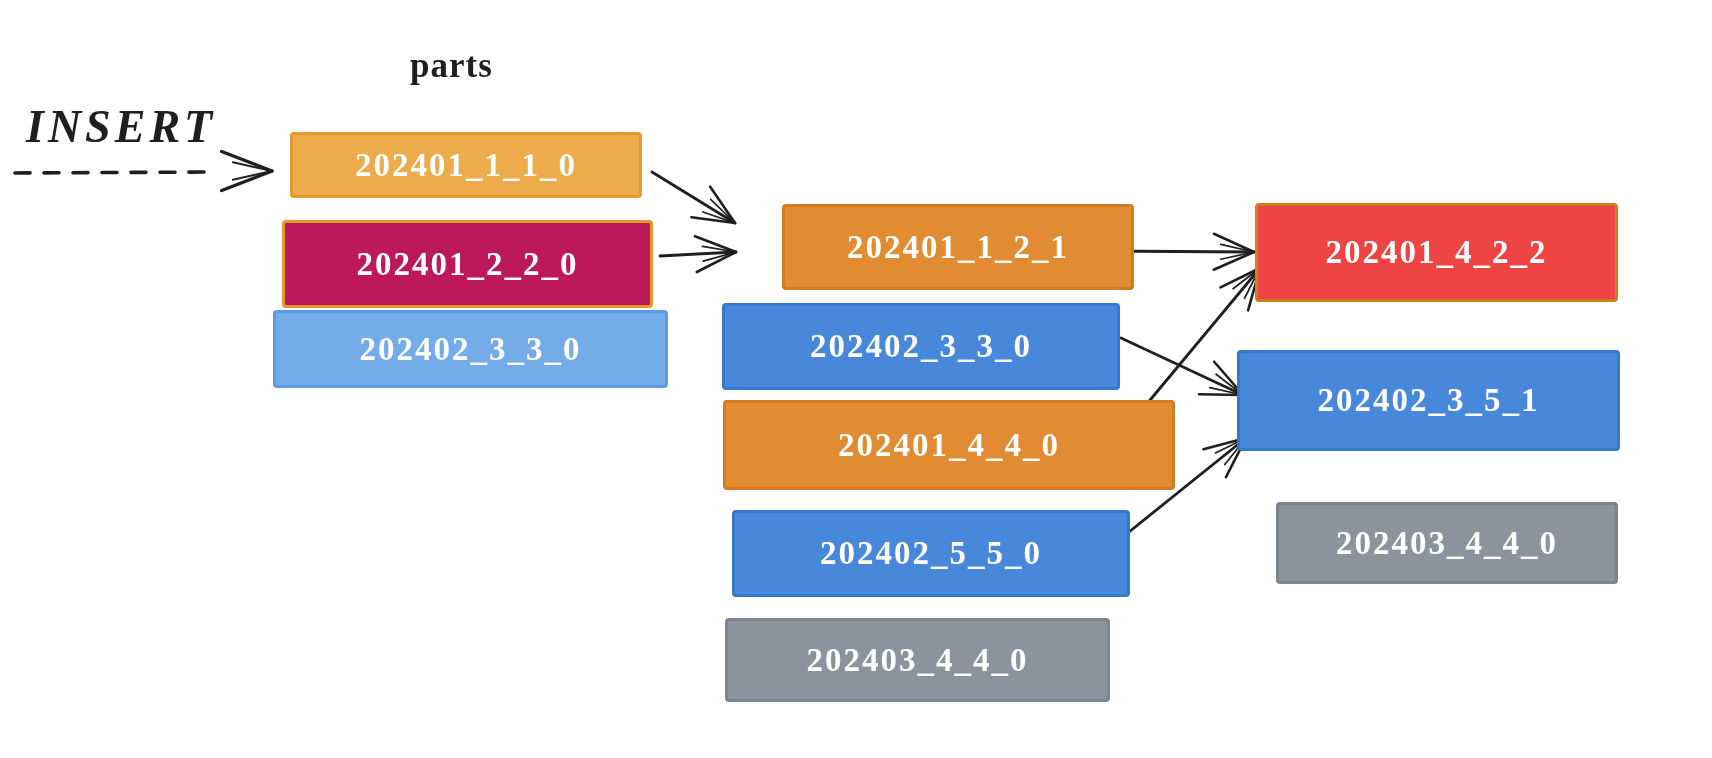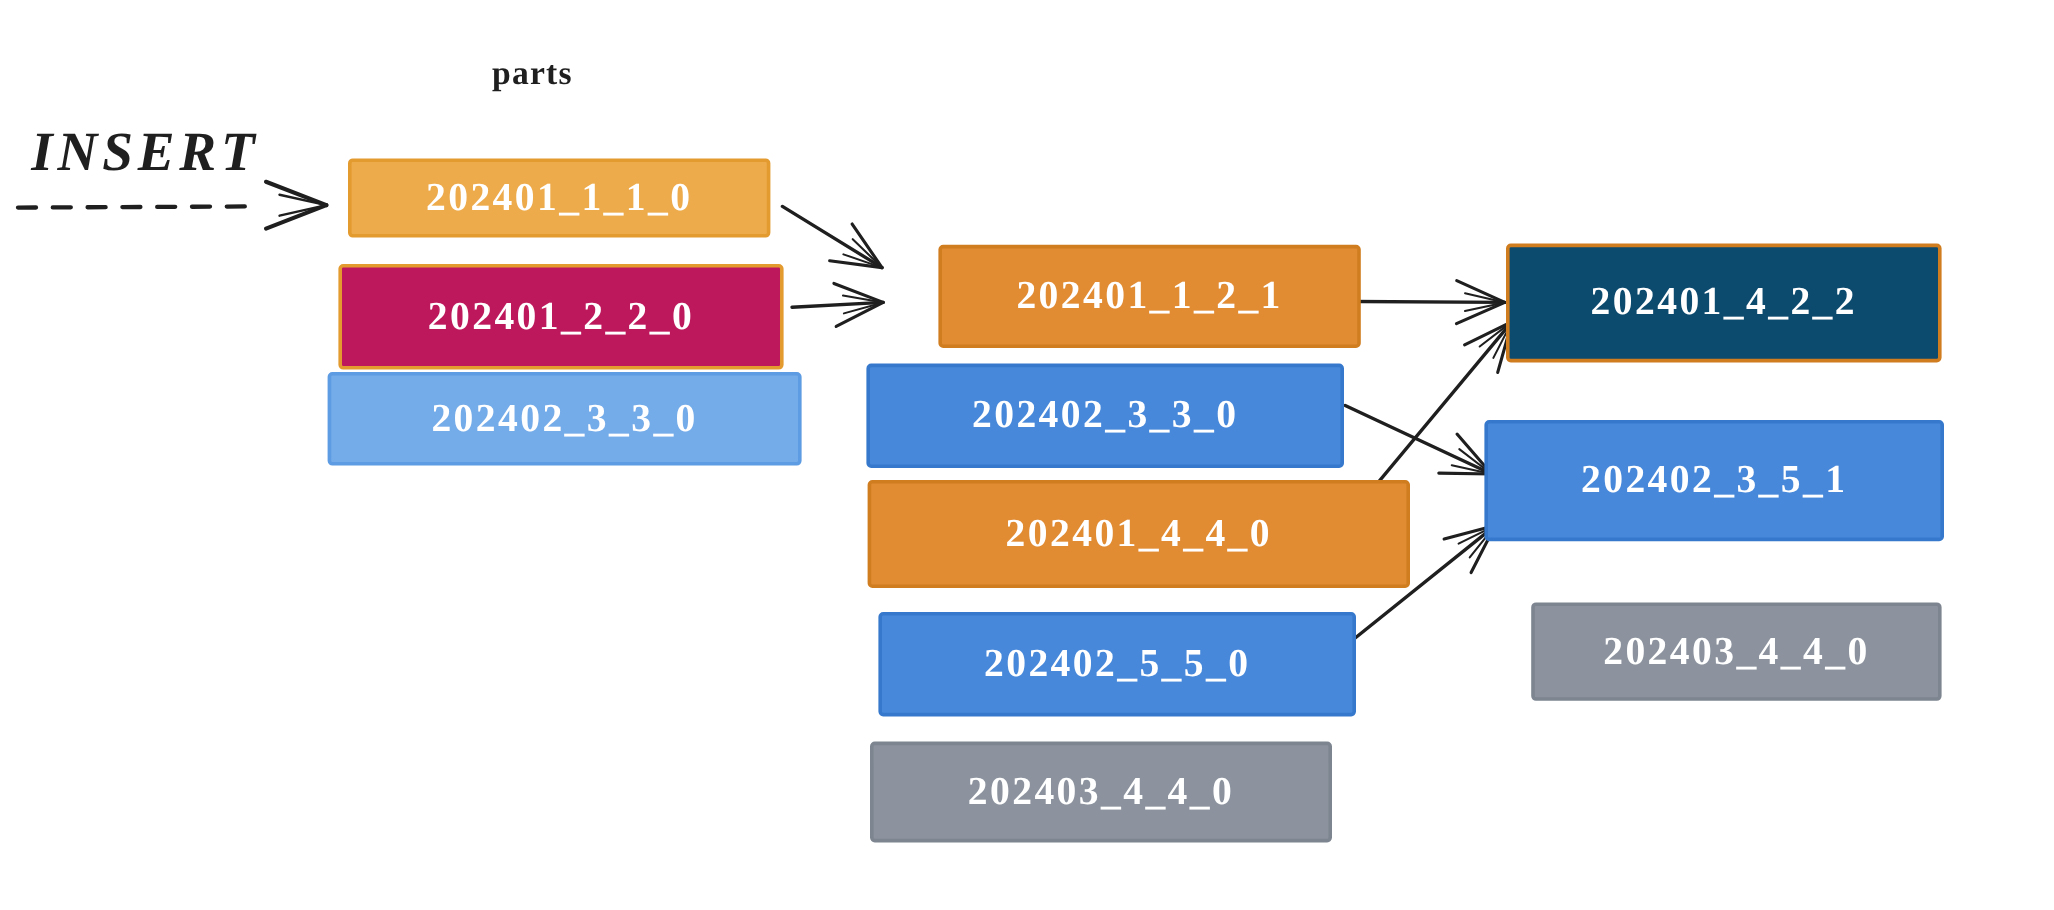--- a/index.html
+++ b/index.html
@@ -26,21 +26,21 @@
     white-space: nowrap;
     font-family: cursive;
   }
   .ink-label {
     position: absolute;
     color: #1f1f1f;
     font-weight: bold;
     font-family: cursive;
     white-space: nowrap;
   }
-  #label-parts { left: 410px; top: 46px; font-size: 28px; letter-spacing: 1px; }
+  #label-parts { left: 410px; top: 46px; font-size: 35px; letter-spacing: 1px; }
   #label-insert { left: 26px; top: 100px; font-size: 46px; letter-spacing: 4px; font-style: italic; }
   #arrow-layer { position: absolute; left: 0; top: 0; width: 1712px; height: 758px; pointer-events: none; }
 </style>
 </head>
 <body>
 
 <div id="canvas">
 
   <div class="ink-label" id="label-parts">parts</div>
 
@@ -101,17 +101,17 @@
   <div class="part-box" style="left: 290px; top: 132px; width: 352px; height: 66px; background: rgb(237, 171, 75); border-color: rgb(227, 154, 47);">202401_1_1_0</div>
   <div class="part-box" style="left: 282px; top: 220px; width: 371px; height: 88px; background: #be185d; border-color: rgb(227, 154, 47);">202401_2_2_0</div>
   <div class="part-box" style="left: 273px; top: 310px; width: 395px; height: 78px; background: rgb(116, 171, 233); border-color: rgb(93, 155, 226);">202402_3_3_0</div>
 
   <div class="part-box" style="left: 782px; top: 204px; width: 352px; height: 86px; background: rgb(225, 139, 51); border-color: rgb(208, 125, 32);">202401_1_2_1</div>
   <div class="part-box" style="left: 722px; top: 303px; width: 398px; height: 87px; background: rgb(71, 136, 218); border-color: rgb(54, 121, 204);">202402_3_3_0</div>
   <div class="part-box" style="left: 723px; top: 400px; width: 452px; height: 90px; background: rgb(225, 139, 51); border-color: rgb(208, 125, 32);">202401_4_4_0</div>
   <div class="part-box" style="left: 732px; top: 510px; width: 398px; height: 87px; background: rgb(71, 136, 218); border-color: rgb(54, 121, 204);">202402_5_5_0</div>
   <div class="part-box" style="left: 725px; top: 618px; width: 385px; height: 84px; background: rgb(140, 147, 158); border-color: rgb(125, 133, 144);">202403_4_4_0</div>
 
-  <div class="part-box" style="left: 1255px; top: 203px; width: 363px; height: 99px; background: #0c4a6e; border-color: rgb(208, 125, 32);">202401_4_2_2</div>
+  <div class="part-box" style="left: 1255px; top: 203px; width: 363px; height: 99px; background: #ef4444; border-color: rgb(208, 125, 32);">202401_4_2_2</div>
   <div class="part-box" style="left: 1237px; top: 350px; width: 383px; height: 101px; background: rgb(71, 136, 218); border-color: rgb(54, 121, 204);">202402_3_5_1</div>
   <div class="part-box" style="left: 1276px; top: 502px; width: 342px; height: 82px; background: rgb(140, 147, 158); border-color: rgb(125, 133, 144);">202403_4_4_0</div>
 
 </div>
 
 </body></html>

